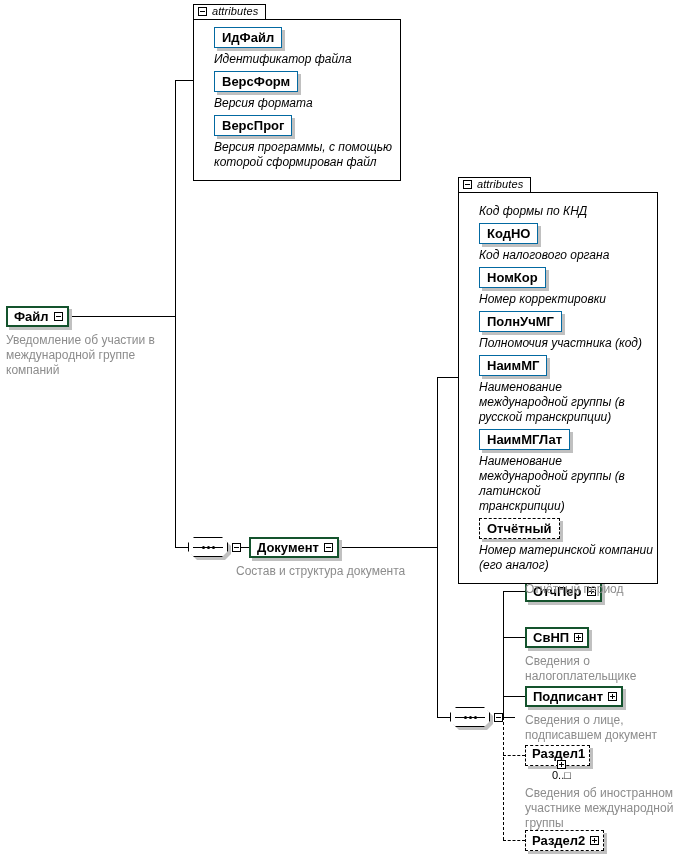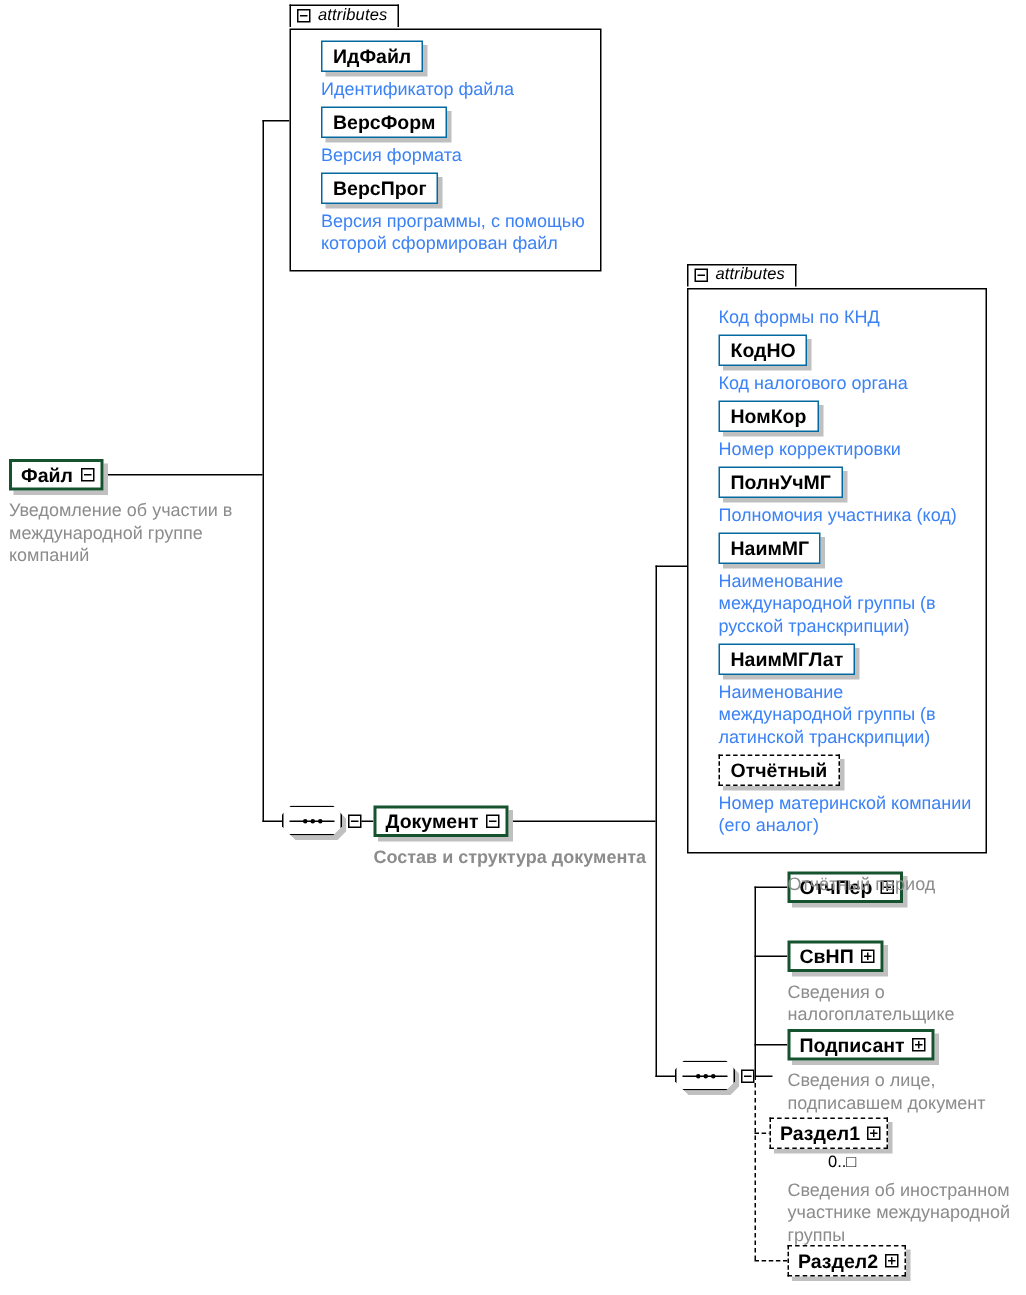--- a/index.html
+++ b/index.html
@@ -133,24 +133,25 @@
 
   
   .desc{
     color:#8c8c8c;
     font-size:12px;
     line-height:15px;
   }
   .desc.abs{position:absolute;}
   .attr-row{margin-bottom:1px;}
   .attr-desc{
-    color:#3b82f6;
+    color:#000000;
     font-size:12px;
     line-height:15px;
     margin:4px 0 4px 0;
+    font-style:italic;
   }
 
   
   .seq{
     position:absolute;
     display:flex;
     align-items:center;
   }
   .seq .oct{
     position:relative;
@@ -271,21 +272,21 @@
           </span>
       </span>
     </span>
     <span class="exp"></span>
   </div>
 
   <div class="node" style="left:249px; top:537px;">
     <span class="nm">Документ</span>
     <span class="exp"></span>
   </div>
-  <div class="desc abs" style="left:249px; top:564px; width:220px;font-weight:bold;">Состав и структура документа</div>
+  <div class="desc abs" style="left:236px; top:564px; width:220px;">Состав и структура документа</div>
 
   <div class="attr-panel" style="left:458px; top:175px; width:200px;">
     <div class="attr-tab">
       <span class="exp"></span>
       <span class="lbl">attributes</span>
     </div>
     <div class="attr-body">
 
       <div class="attr-desc">Код формы по КНД</div>
 
@@ -360,21 +361,21 @@
     <span class="exp plus"></span>
   </div>
   <div class="desc abs" style="left:525px; top:654px; width:140px;">Сведения о налогоплательщике</div>
 
   <div class="node" style="left:525px; top:686px;">
     <span class="nm">Подписант</span>
     <span class="exp plus"></span>
   </div>
   <div class="desc abs" style="left:525px; top:713px; width:140px;">Сведения о лице, подписавшем документ</div>
 
-  <div class="node dashed" style="left:513px; top:745px;">
+  <div class="node dashed" style="left:525px; top:745px;flex-direction:column;">
     <span class="nm">Раздел1</span>
     <span class="exp plus"></span>
   </div>
   <div class="card" style="left:552px; top:770px;">0..□</div>
   <div class="desc abs" style="left:525px; top:786px; width:155px;">Сведения об иностранном участнике международной группы</div>
 
   <div class="node dashed" style="left:525px; top:830px;">
     <span class="nm">Раздел2</span>
     <span class="exp plus"></span>
   </div>

